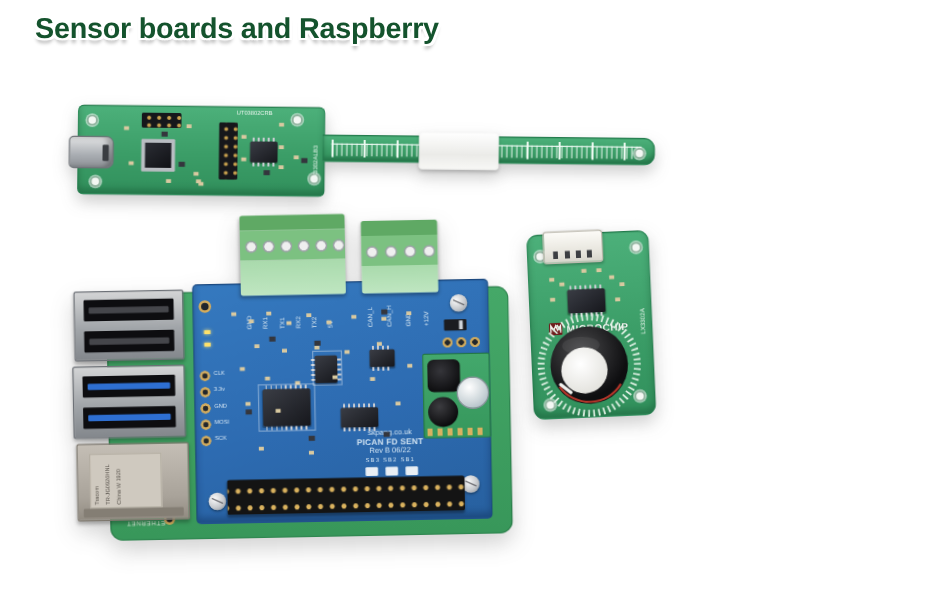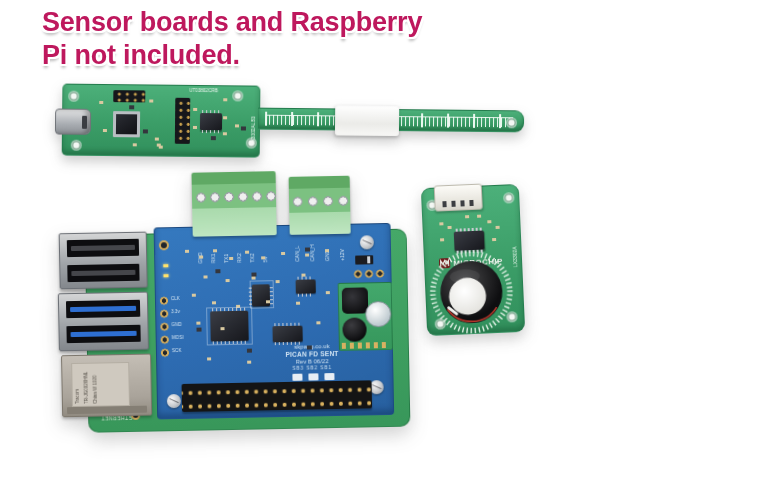--- a/index.html
+++ b/index.html
@@ -5,27 +5,26 @@
   * { box-sizing: border-box; margin: 0; padding: 0; }
   html,body { background:#fff; }
   #stage {
     position: relative; width: 760px; height: 483px;
     background: #fff; overflow: hidden;
     font-family: "Liberation Sans", sans-serif;
   }
   
   #headline {
     position: absolute; left: 28px; top: 6px; width: 460px;
-    font-size: 27px; font-weight: 800; letter-spacing: -0.2px;
-    line-height: 33px; color: #be185d;
+    font-size: 23px; font-weight: 800; letter-spacing: -0.2px;
+    line-height: 33px; color: #14532d;
     text-shadow:
       -2px -2px 0 #fff, 2px -2px 0 #fff, -2px 2px 0 #fff, 2px 2px 0 #fff,
       0 -2px 0 #fff, 0 2px 0 #fff, -2px 0 0 #fff, 2px 0 0 #fff,
       0 4px 3px rgba(0,0,0,.28);
-    margin-left: 14px;
   }
   
   .pcb-green { background: linear-gradient(180deg,#4cb07a,#3b9d67 55%,#31905c); border:1px solid rgba(0,70,35,.28); }
   .hole { position:absolute; border-radius:50%; background:#f3f7f3; box-shadow: inset 0 0 0 1.5px rgba(20,90,50,.45), 0 0 0 1px rgba(255,255,255,.5); }
   .gold-hole { position:absolute; border-radius:50%; background:#20262c; box-shadow: 0 0 0 2px #d5ad5d; }
   .screw { position:absolute; border-radius:50%; background: radial-gradient(circle at 35% 35%, #fafafa, #c6c9cd 55%, #878b90); box-shadow: 0 1px 2px rgba(0,0,0,.4); }
   .screw::after { content:""; position:absolute; left:15%; top:45%; width:70%; height:10%; background:rgba(70,70,75,.7); transform:rotate(25deg); border-radius:1px; }
   .ic { position:absolute; background: linear-gradient(145deg,#3a3d45,#16171c); border-radius:1.5px; box-shadow: 0 1px 1px rgba(0,0,0,.35); }
   .pins-h { position:absolute; left:2px; right:2px; height:3px; background: repeating-linear-gradient(90deg,#c9ccd2 0 1.5px, transparent 1.5px 4px); }
   .pins-v { position:absolute; top:2px; bottom:2px; width:3px; background: repeating-linear-gradient(0deg,#c9ccd2 0 1.5px, transparent 1.5px 4px); }
@@ -110,21 +109,20 @@
   #rotary-part { position:absolute; left:87px; top:16px; height:66px; font-size:5px; color:#e8f4ec; }
   #dial-svg { position:absolute; left:-2px; top:62px; }
 </style>
 </head>
 <body>
 
 <div id="stage">
 
   <div id="headline">
     <div>Sensor boards and Raspberry</div>
-    <div>Pi not included.</div>
   </div>
 
   <div id="linear-group">
     <div id="linear-main" class="pcb-green">
       <div class="hole" style="left:6px;top:7px;width:9px;height:9px;"></div>
       <div class="hole" style="left:9px;top:56px;width:9px;height:9px;"></div>
       <div class="hole" style="left:170px;top:5px;width:9px;height:9px;"></div>
       <div class="hole" style="left:184px;top:52px;width:9px;height:9px;"></div>
       <div id="micro-usb"></div>
       <div class="black-header" style="left:50px;top:5px;width:32px;height:12px;background-size:8px 6px;background-position:2px 1px;"></div>

